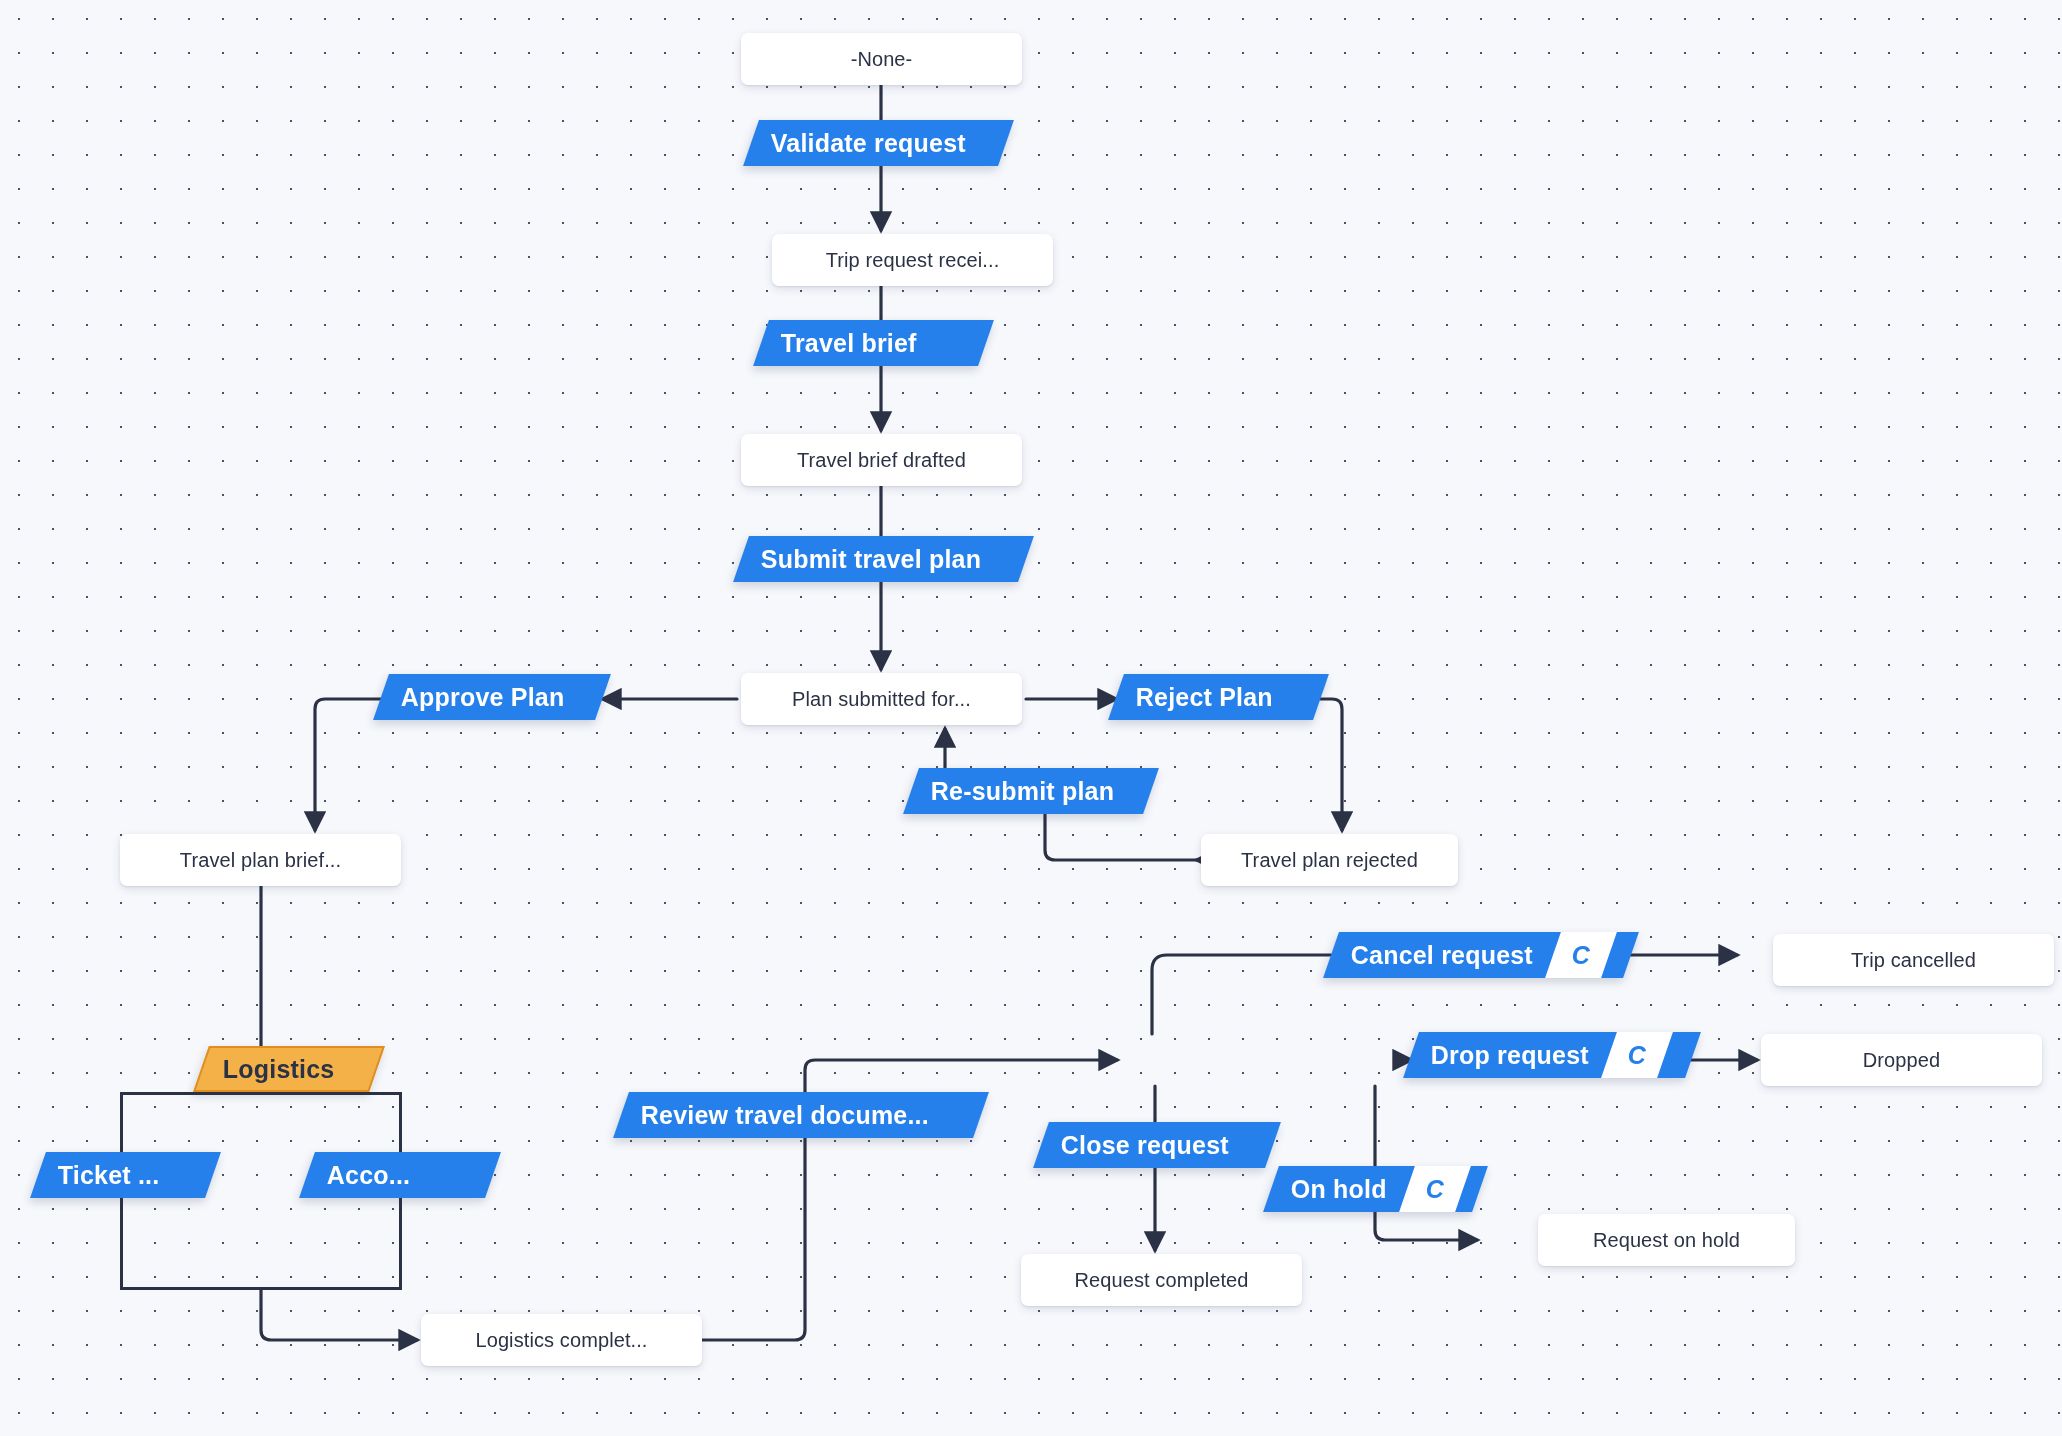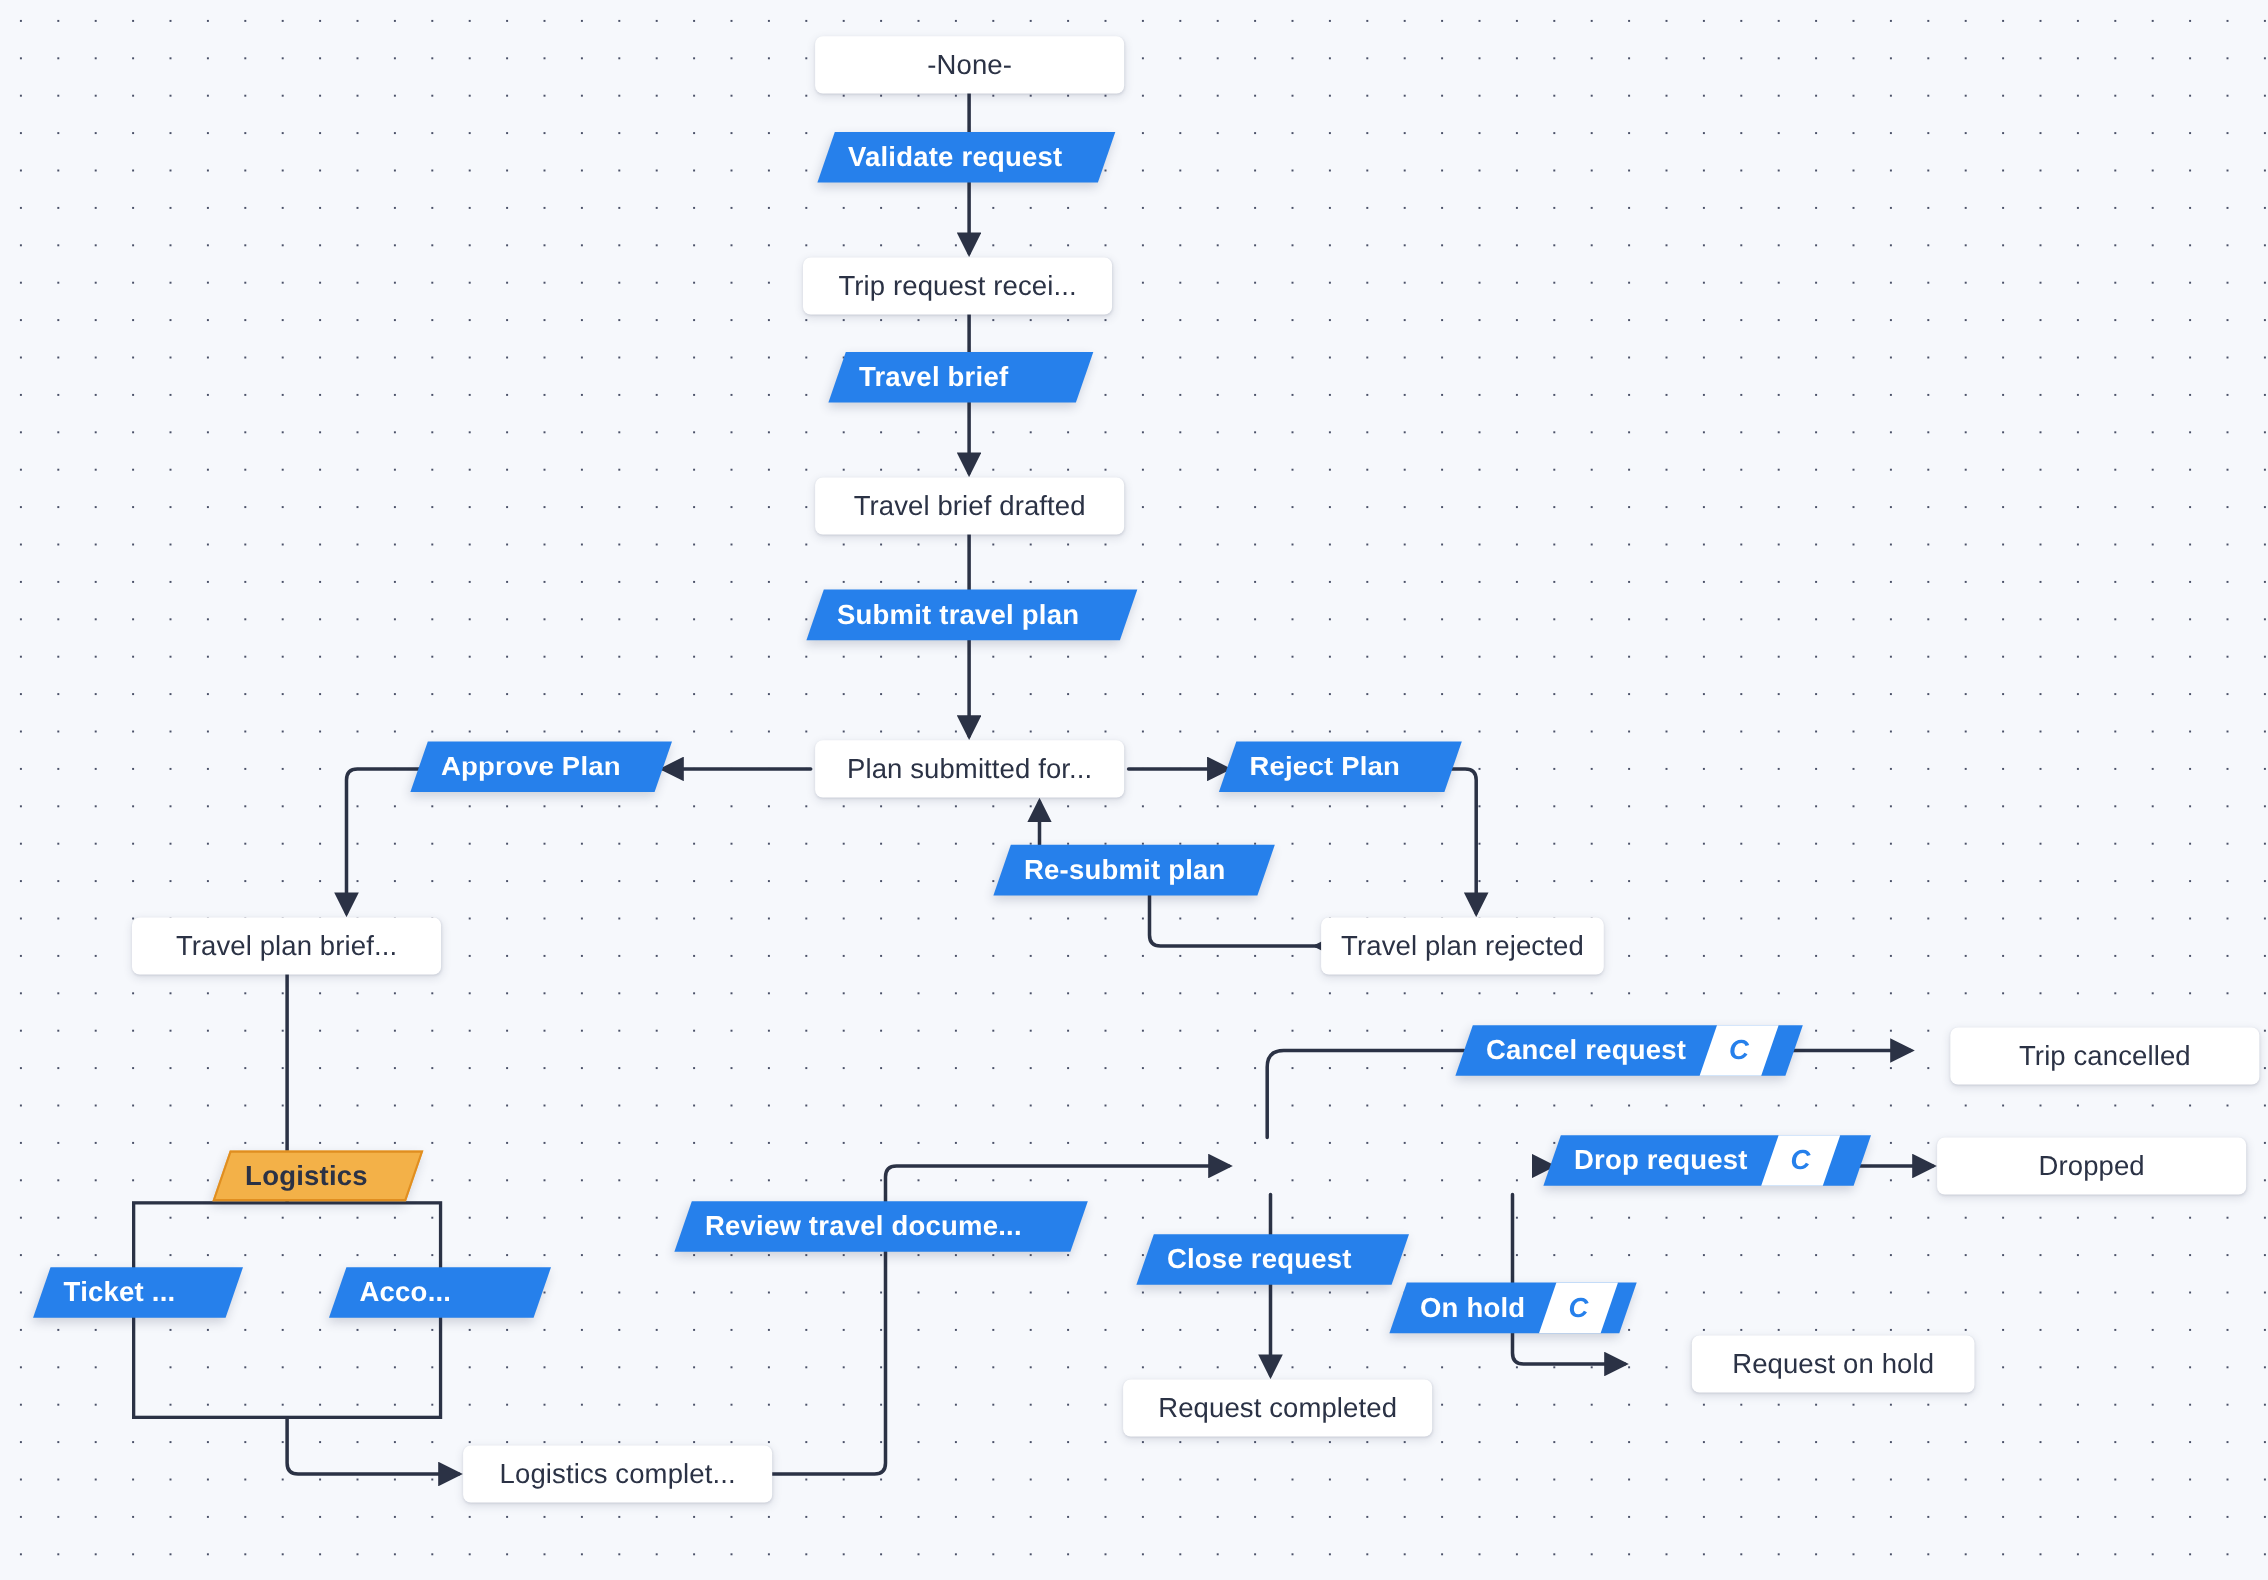--- a/index.html
+++ b/index.html
@@ -17,21 +17,21 @@
   svg.edges{position:absolute;left:0;top:0;width:2062px;height:1436px;overflow:visible;}
 
   
   .node{
     position:absolute;
     background:#ffffff;
     border-radius:7px;
     box-shadow:0 3px 9px rgba(40,50,80,.13), 0 1px 2px rgba(40,50,80,.10);
     display:flex;align-items:center;justify-content:center;
     color:#2b3245;
-    font-size:25px;
+    font-size:20px;
     font-weight:400;
     letter-spacing:.1px;
     white-space:nowrap;
     box-sizing:border-box;
     padding:0 14px;
   }
 
   
   .chip{
     position:absolute;
@@ -130,21 +130,21 @@
 
       <path d="M1375,1086 L1375,1230 Q1375,1240 1385,1240 L1477,1240" marker-end="url(#arrow)"></path>
     </g>
   </svg>
 
   <div class="branch-box" id="branch-box" style="left: 120px; top: 1092px; width: 282px; height: 198px;"></div>
 
   <div class="node" id="n-none" style="left: 741px; top: 33px; width: 281px; height: 52px;">
       <span>-None-</span>
     </div>
-  <div class="node" id="n-received" style="left: 730px; top: 234px; width: 281px; height: 52px; text-align: right;">
+  <div class="node" id="n-received" style="left: 772px; top: 234px; width: 281px; height: 52px; text-align: right;">
       <span>Trip request recei...</span>
     </div>
   <div class="node" id="n-brief" style="left: 741px; top: 434px; width: 281px; height: 52px;">
       <span>Travel brief drafted</span>
     </div>
   <div class="node" id="n-plansub" style="left: 741px; top: 673px; width: 281px; height: 52px;">
       <span>Plan submitted for...</span>
     </div>
   <div class="node" id="n-approved" style="left: 120px; top: 834px; width: 281px; height: 52px;">
       <span>Travel plan brief...</span>

